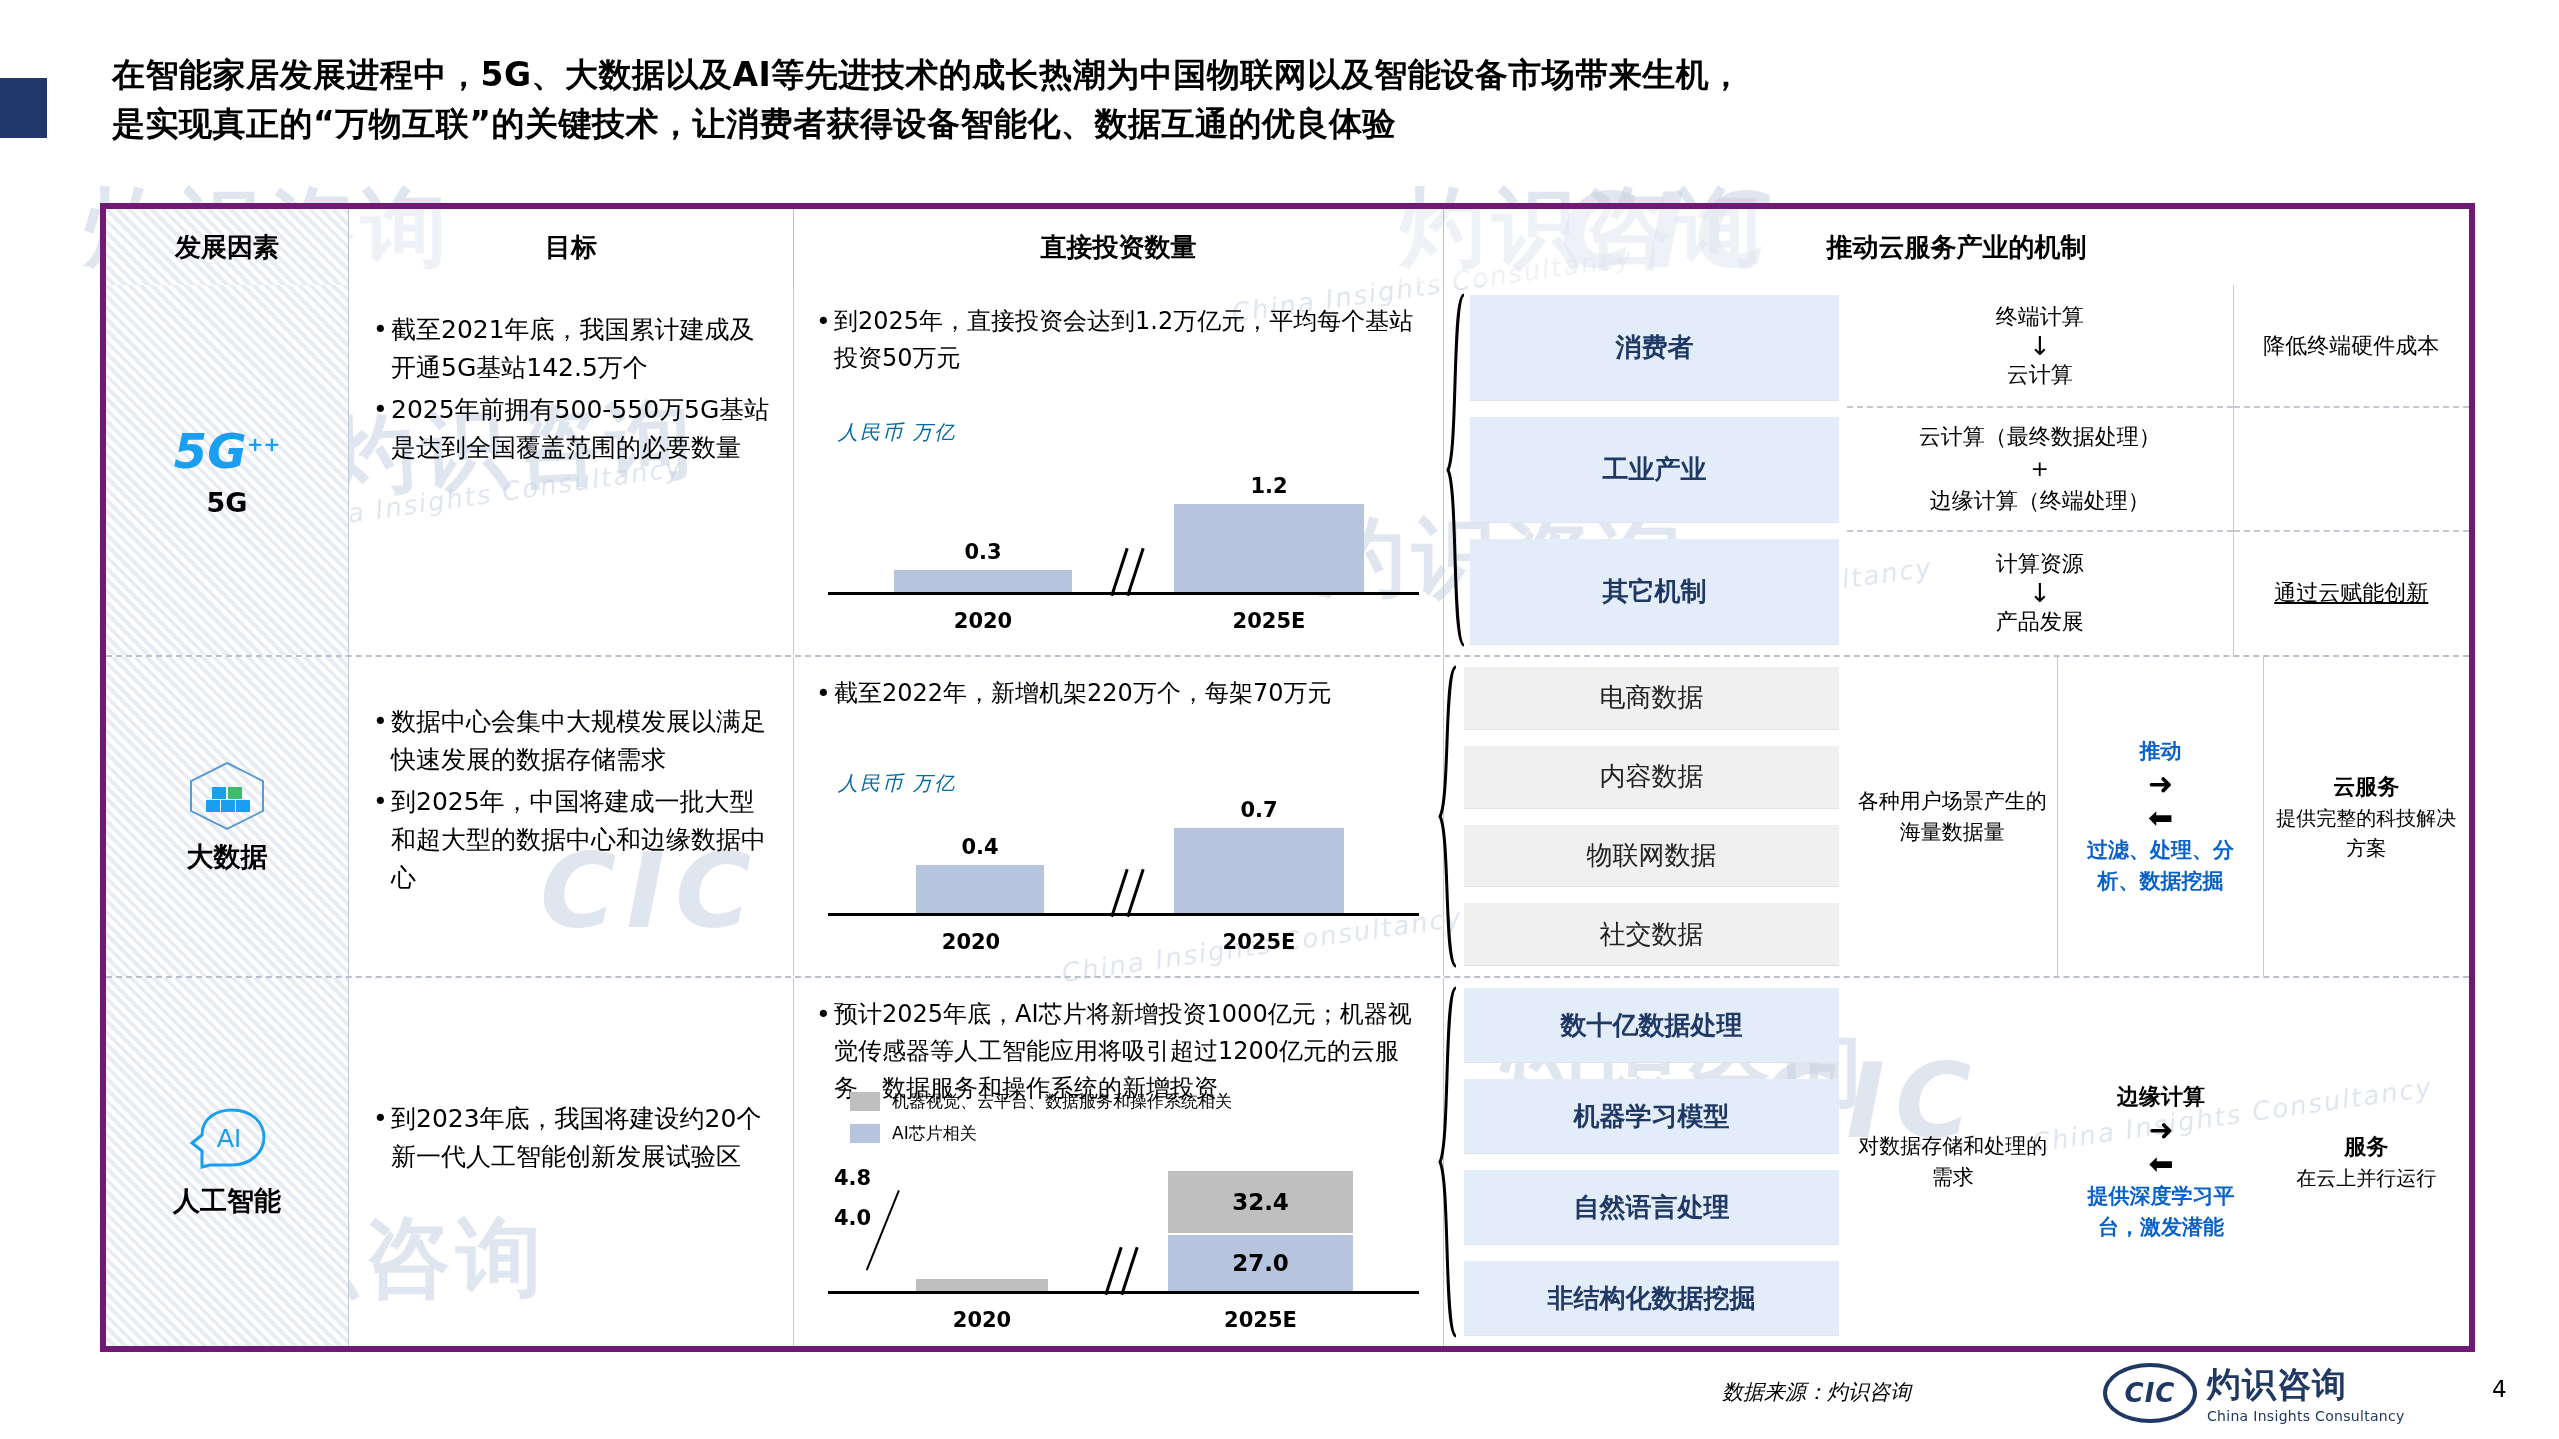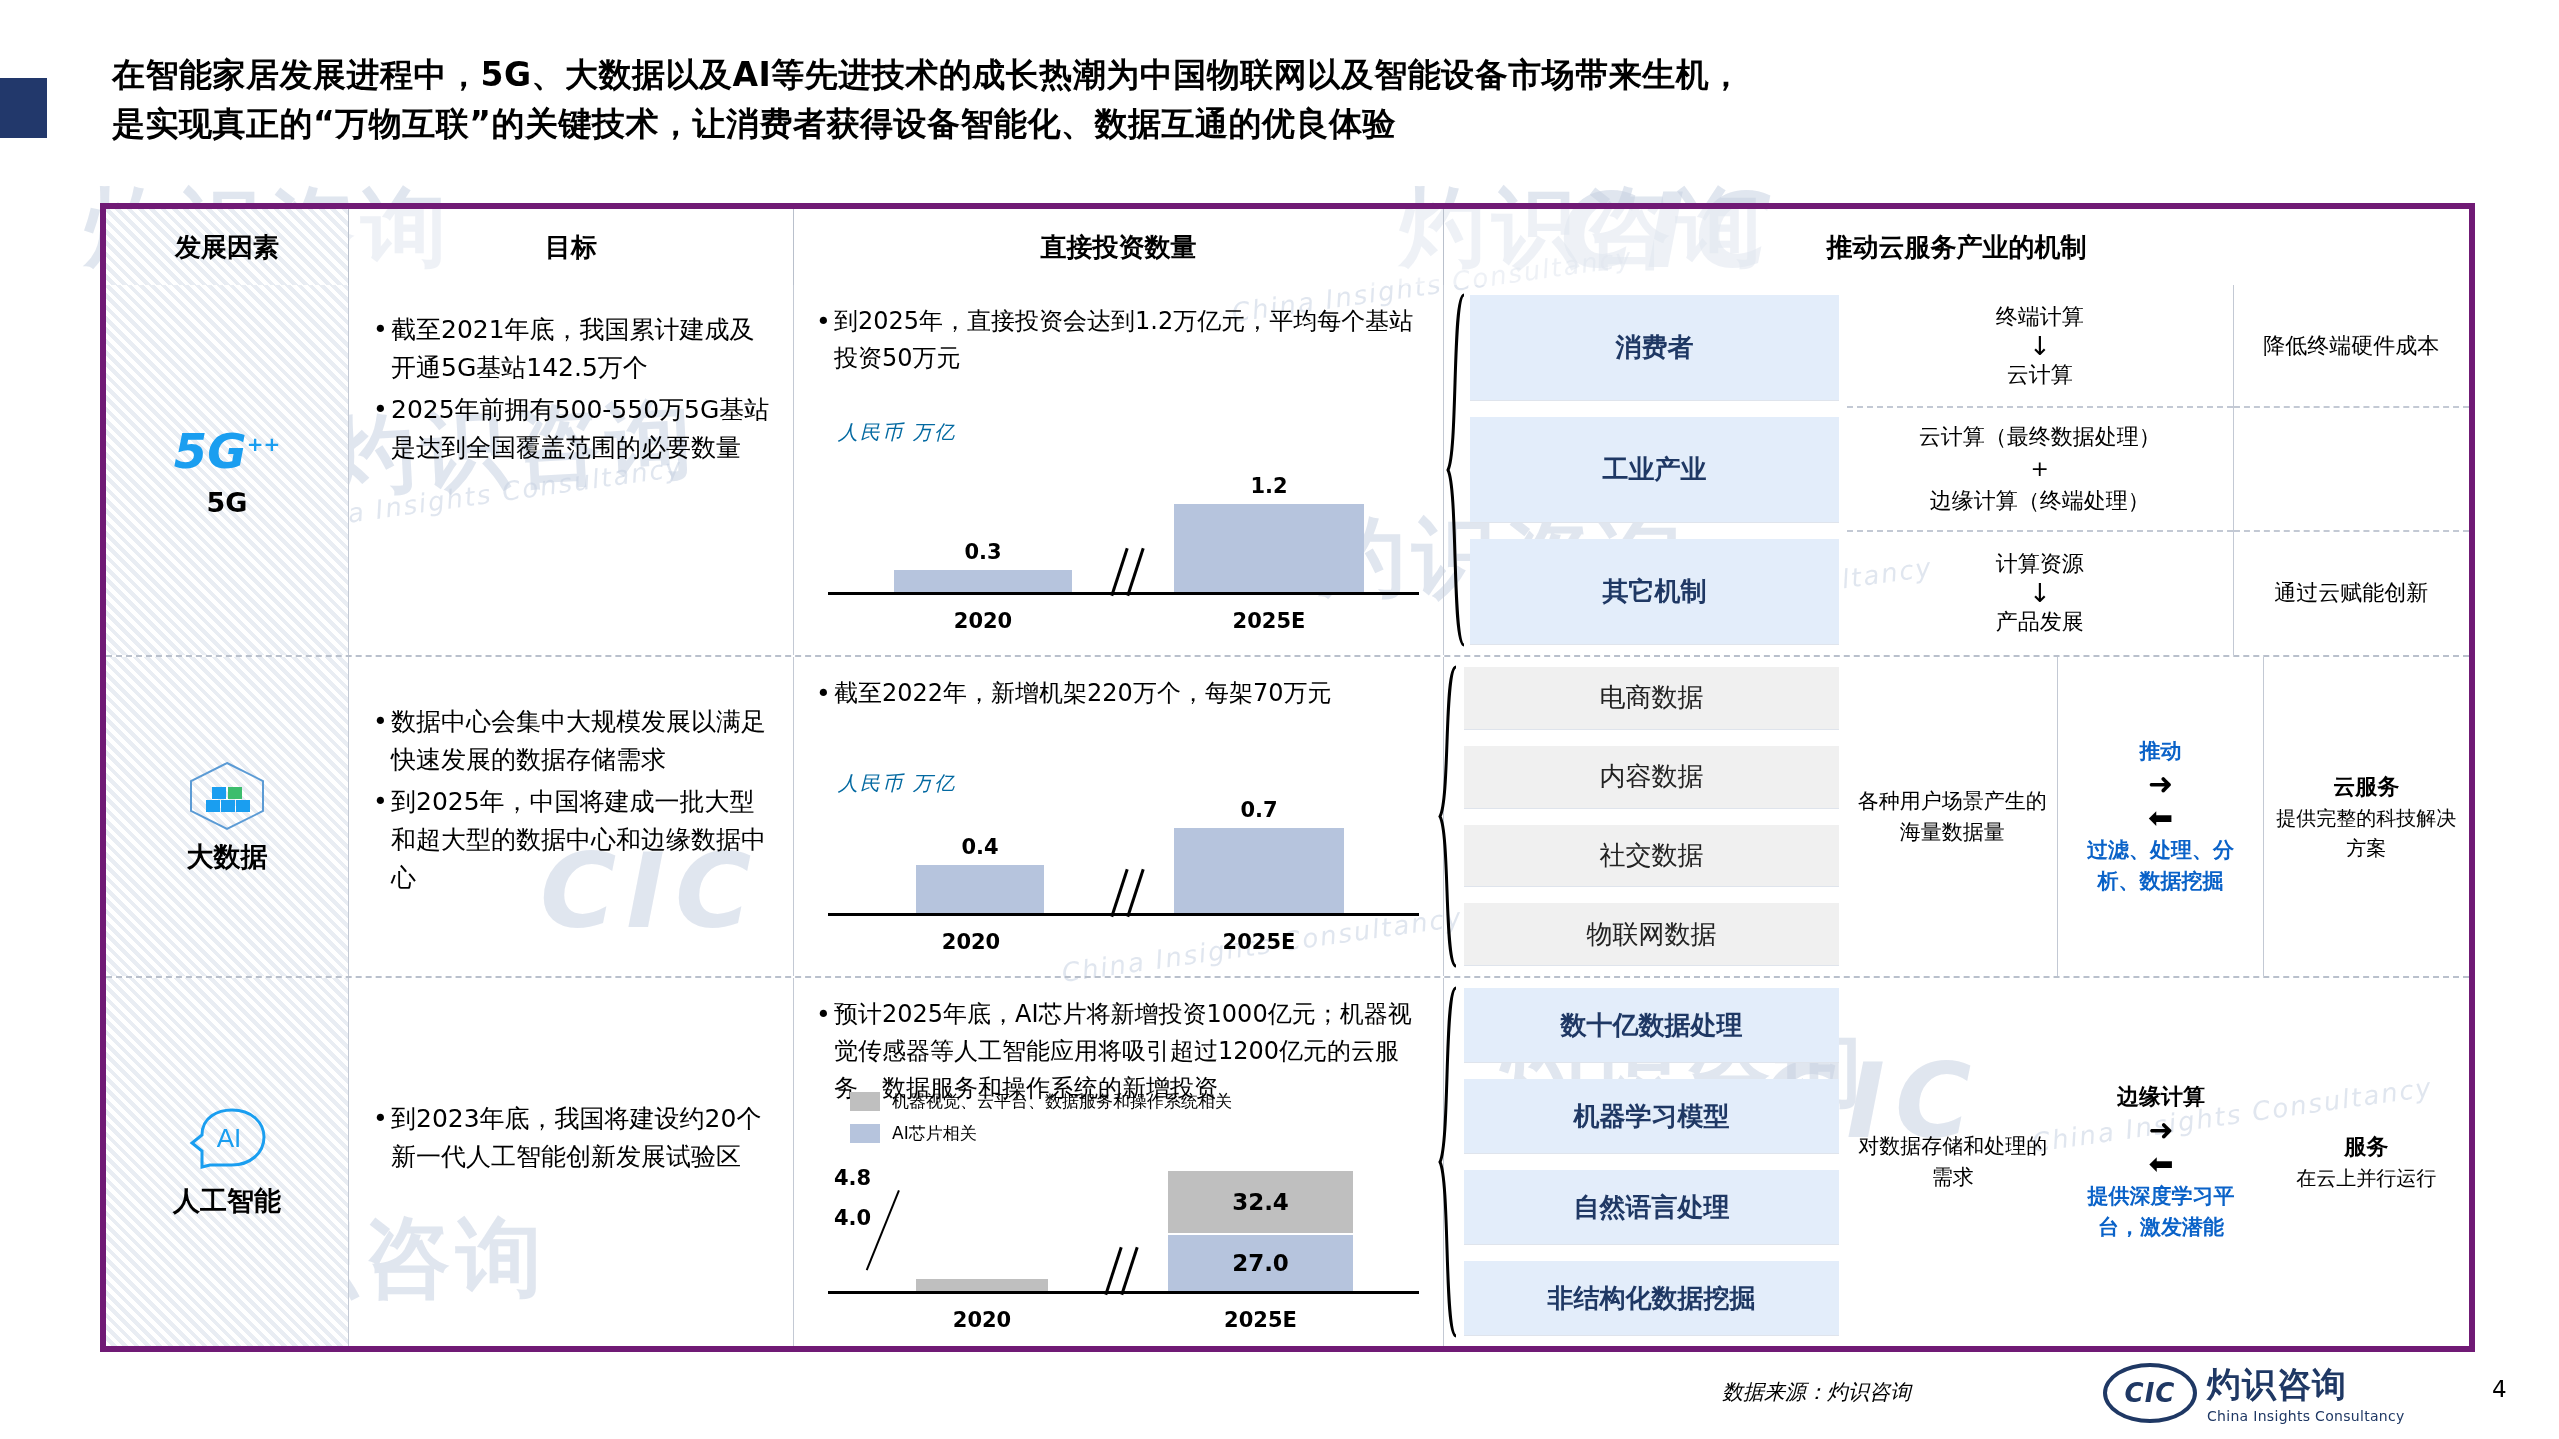--- a/index.html
+++ b/index.html
@@ -378,21 +378,21 @@
                 </div>
               </div>
             </div>
             <div class="mech-right">
               <div class="mech-seg" style="height:33.34%;">
                 <div class="mech-txt">降低终端硬件成本</div>
               </div>
               <div class="mech-seg" style="height:33.33%;">
                 <div class="mech-txt"></div>
               </div>
-              <div class="mech-seg" style="height:33.33%;border-bottom:none;">
+              <div class="mech-seg" style="height:33.33%;border-bottom:none;text-decoration:underline;">
                 <div class="mech-txt">通过云赋能创新</div>
               </div>
             </div>
           </div>
         </div>
       </div>
 
       <div class="row row-bd">
 
         <div class="cell c-factor">
@@ -451,22 +451,22 @@
 
         <div class="cell c-boxes">
           <div class="brace" style="left:-6px;">
             <svg viewBox="0 0 22 300" preserveAspectRatio="none">
               <path d="M18 2 C6 2 12 132 2 150 C12 168 6 298 18 298" fill="none" stroke="#000" stroke-width="3"></path>
             </svg>
           </div>
           <div class="boxcol" style="left:20px;">
             <div class="box grayb">电商数据</div>
             <div class="box grayb">内容数据</div>
+            <div class="box grayb">物联网数据</div>
             <div class="box grayb">社交数据</div>
-            <div class="box grayb">物联网数据</div>
           </div>
         </div>
 
         <div class="cell" style="width:622px;border-right:none;">
           <div class="mech-3col">
             <div class="m3-a">
               <div class="mech-txt sm">各种用户场景产生的海量数据量</div>
             </div>
             <div class="m3-b">
               <div>

